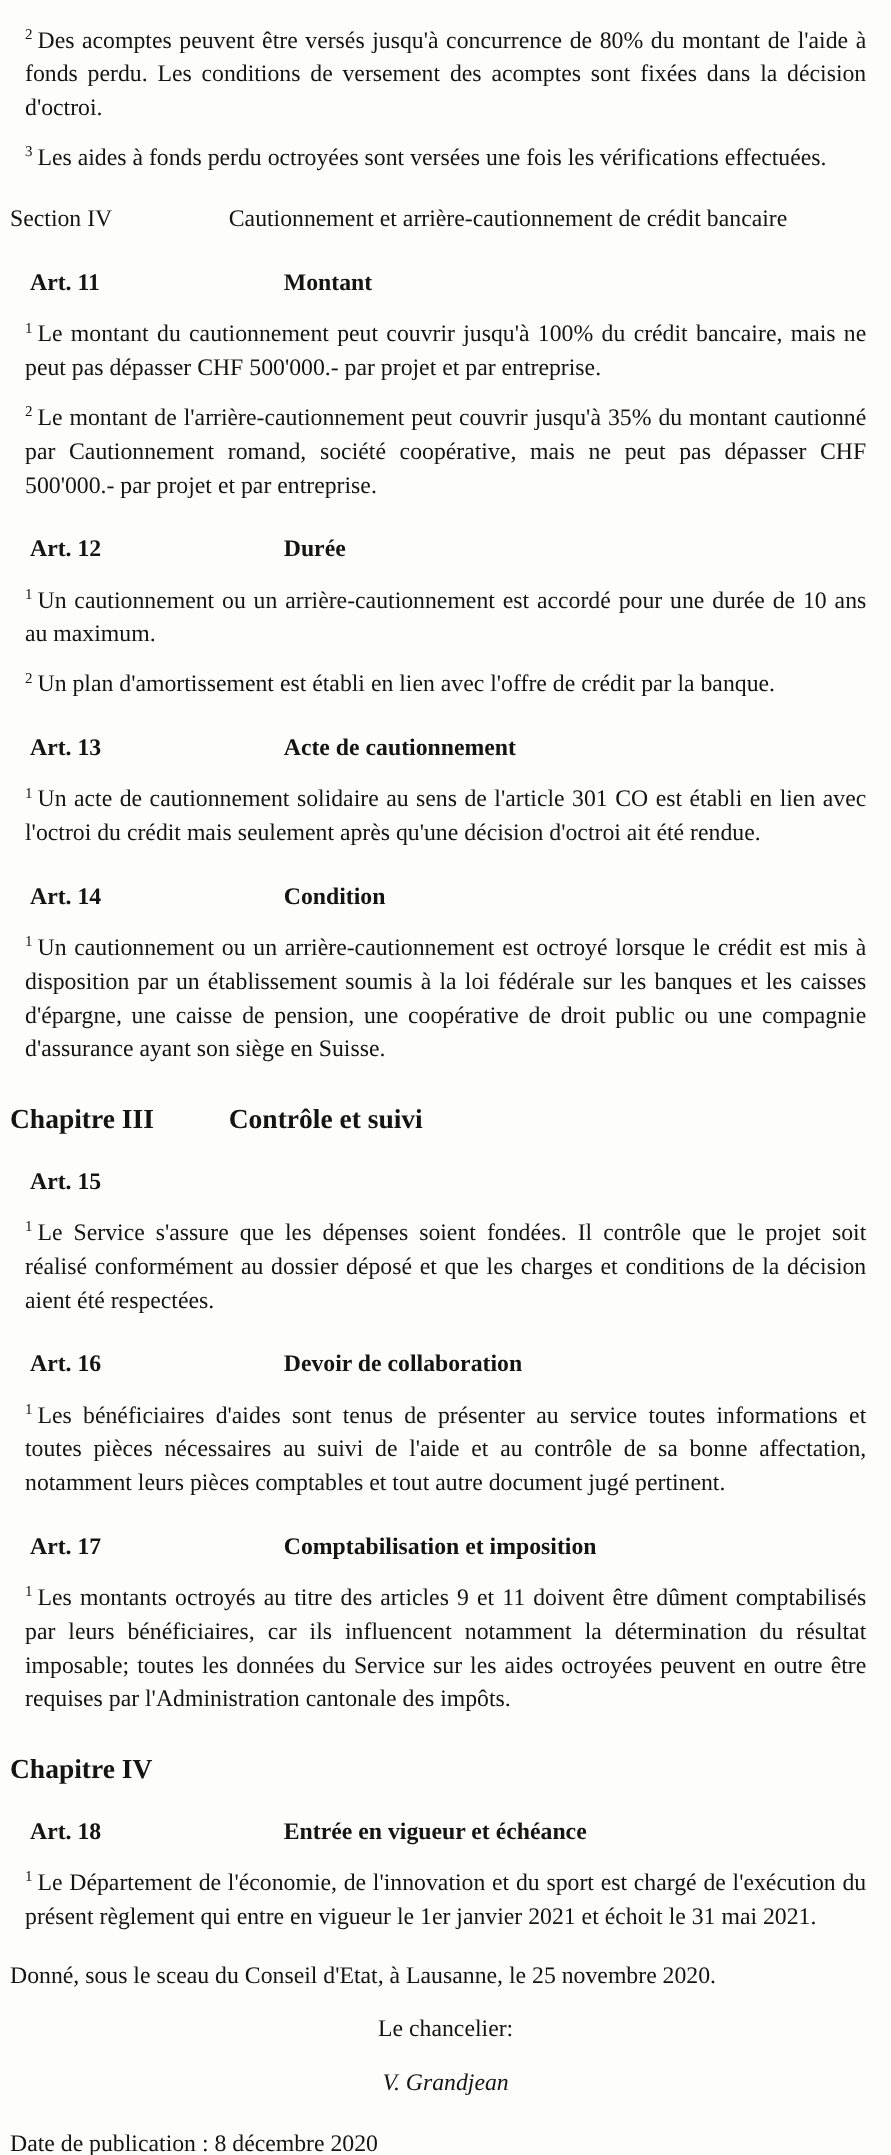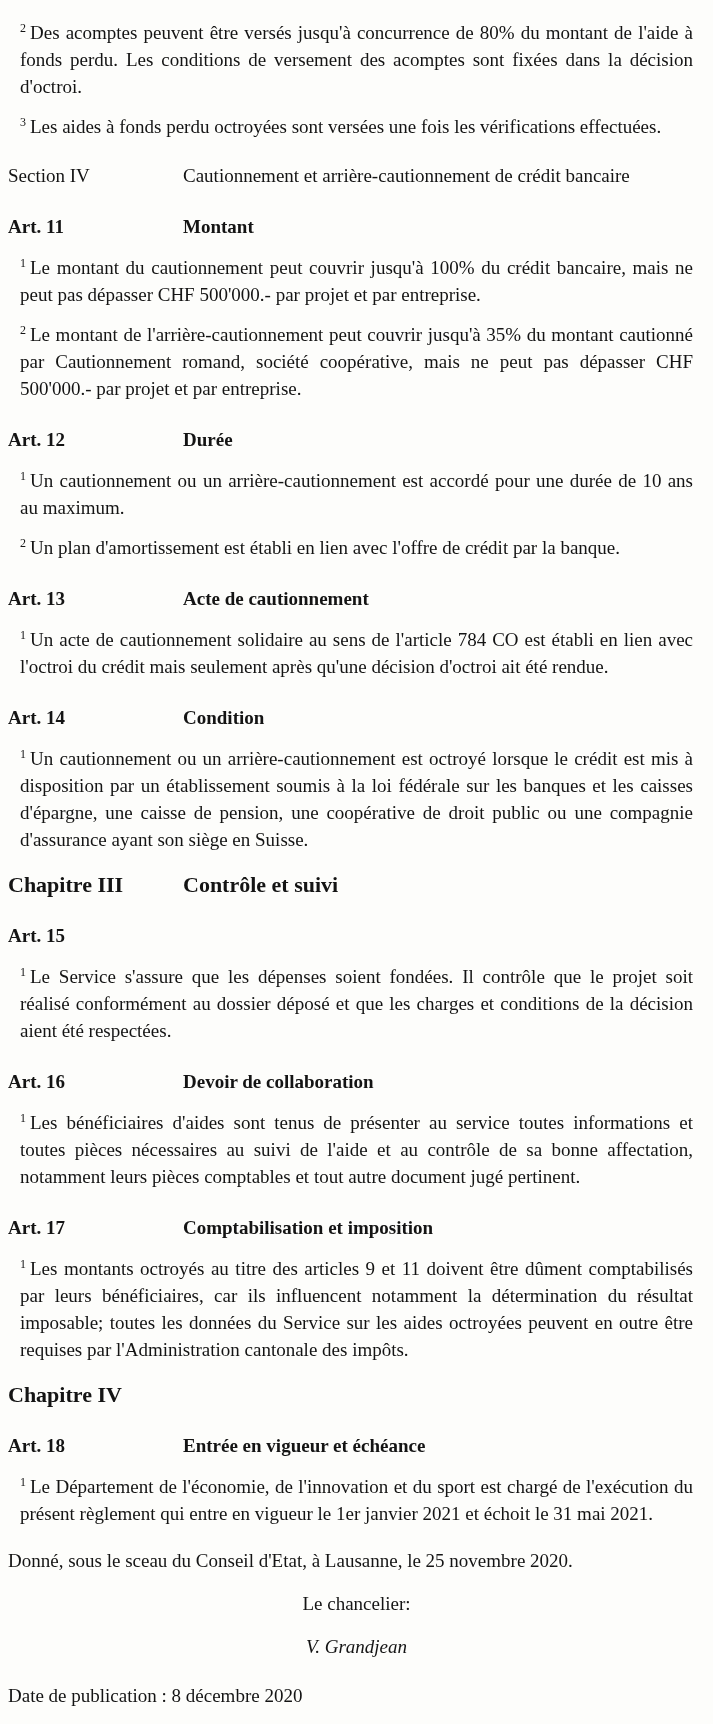--- a/index.html
+++ b/index.html
@@ -32,25 +32,25 @@
     display: flex;
     margin: 20px 0 13px 0;
   }
   .tab-heading .h-label {
     flex: 0 0 175px;
   }
   .tab-heading .h-title {
     flex: 1 1 auto;
   }
   .section-heading { font-weight: normal; margin: 22px 0 14px 0; }
-  .article-heading { font-weight: bold; margin: 24px 0 14px 0; }
+  .article-heading { font-weight: bold; margin: 24px 0 14px 16px; gap: 28px; }
   .chapter-heading {
     font-weight: bold;
     font-size: 22px;
-    margin: 18px 0 16px 0;
+    margin: 28px 0 16px 0;
   }
   .closing-line {
     margin: 20px 0 14px 0;
   }
   .sig-row {
     display: flex;
     margin: 16px 0;
   }
   .sig-col {
     flex: 1 1 50%;
@@ -86,21 +86,21 @@
   <span class="h-label">Art. 12</span>
   <span class="h-title">Durée</span>
 </div>
 <p class="body-par"><sup>1</sup><span>Un cautionnement ou un arrière-cautionnement est accordé pour une durée de 10 ans au maximum.</span></p>
 <p class="body-par"><sup>2</sup><span>Un plan d'amortissement est établi en lien avec l'offre de crédit par la banque.</span></p>
 
 <div class="tab-heading article-heading">
   <span class="h-label">Art. 13</span>
   <span class="h-title">Acte de cautionnement</span>
 </div>
-<p class="body-par"><sup>1</sup><span>Un acte de cautionnement solidaire au sens de l'article 784 CO est établi en lien avec l'octroi du crédit mais seulement après qu'une décision d'octroi ait été rendue.</span></p>
+<p class="body-par"><sup>1</sup><span>Un acte de cautionnement solidaire au sens de l'article 301 CO est établi en lien avec l'octroi du crédit mais seulement après qu'une décision d'octroi ait été rendue.</span></p>
 
 <div class="tab-heading article-heading">
   <span class="h-label">Art. 14</span>
   <span class="h-title">Condition</span>
 </div>
 <p class="body-par"><sup>1</sup><span>Un cautionnement ou un arrière-cautionnement est octroyé lorsque le crédit est mis à disposition par un établissement soumis à la loi fédérale sur les banques et les caisses d'épargne, une caisse de pension, une coopérative de droit public ou une compagnie d'assurance ayant son siège en Suisse.</span></p>
 
 <div class="tab-heading chapter-heading">
   <span class="h-label">Chapitre III</span>
   <span class="h-title">Contrôle et suivi</span>

